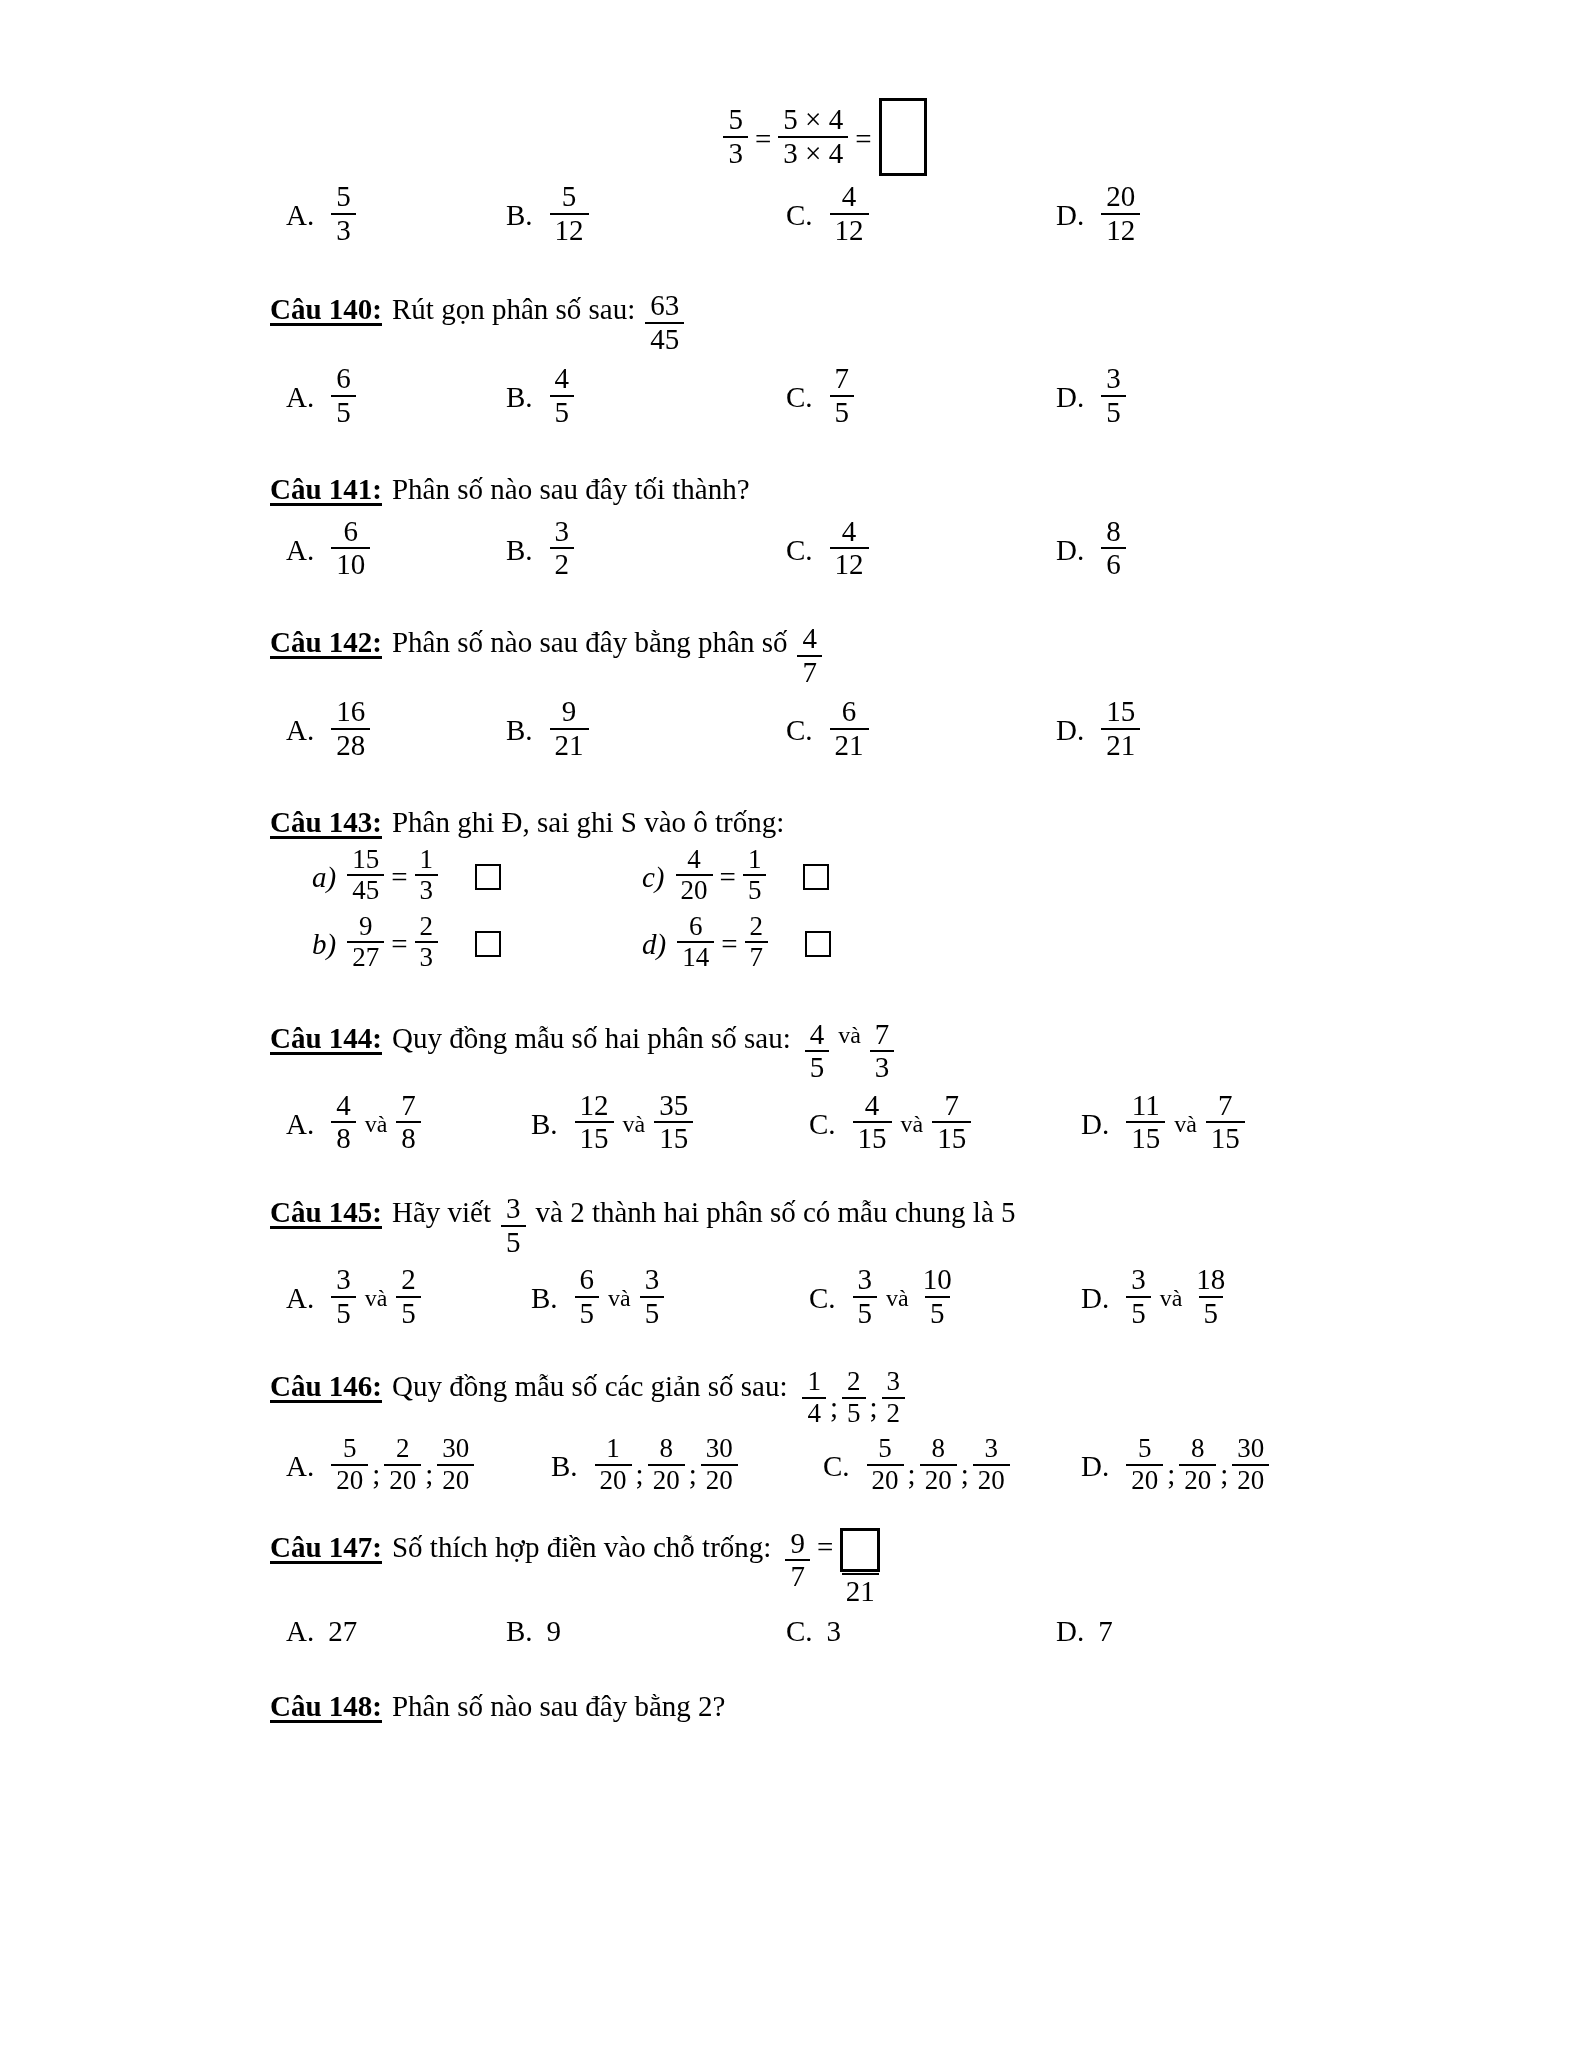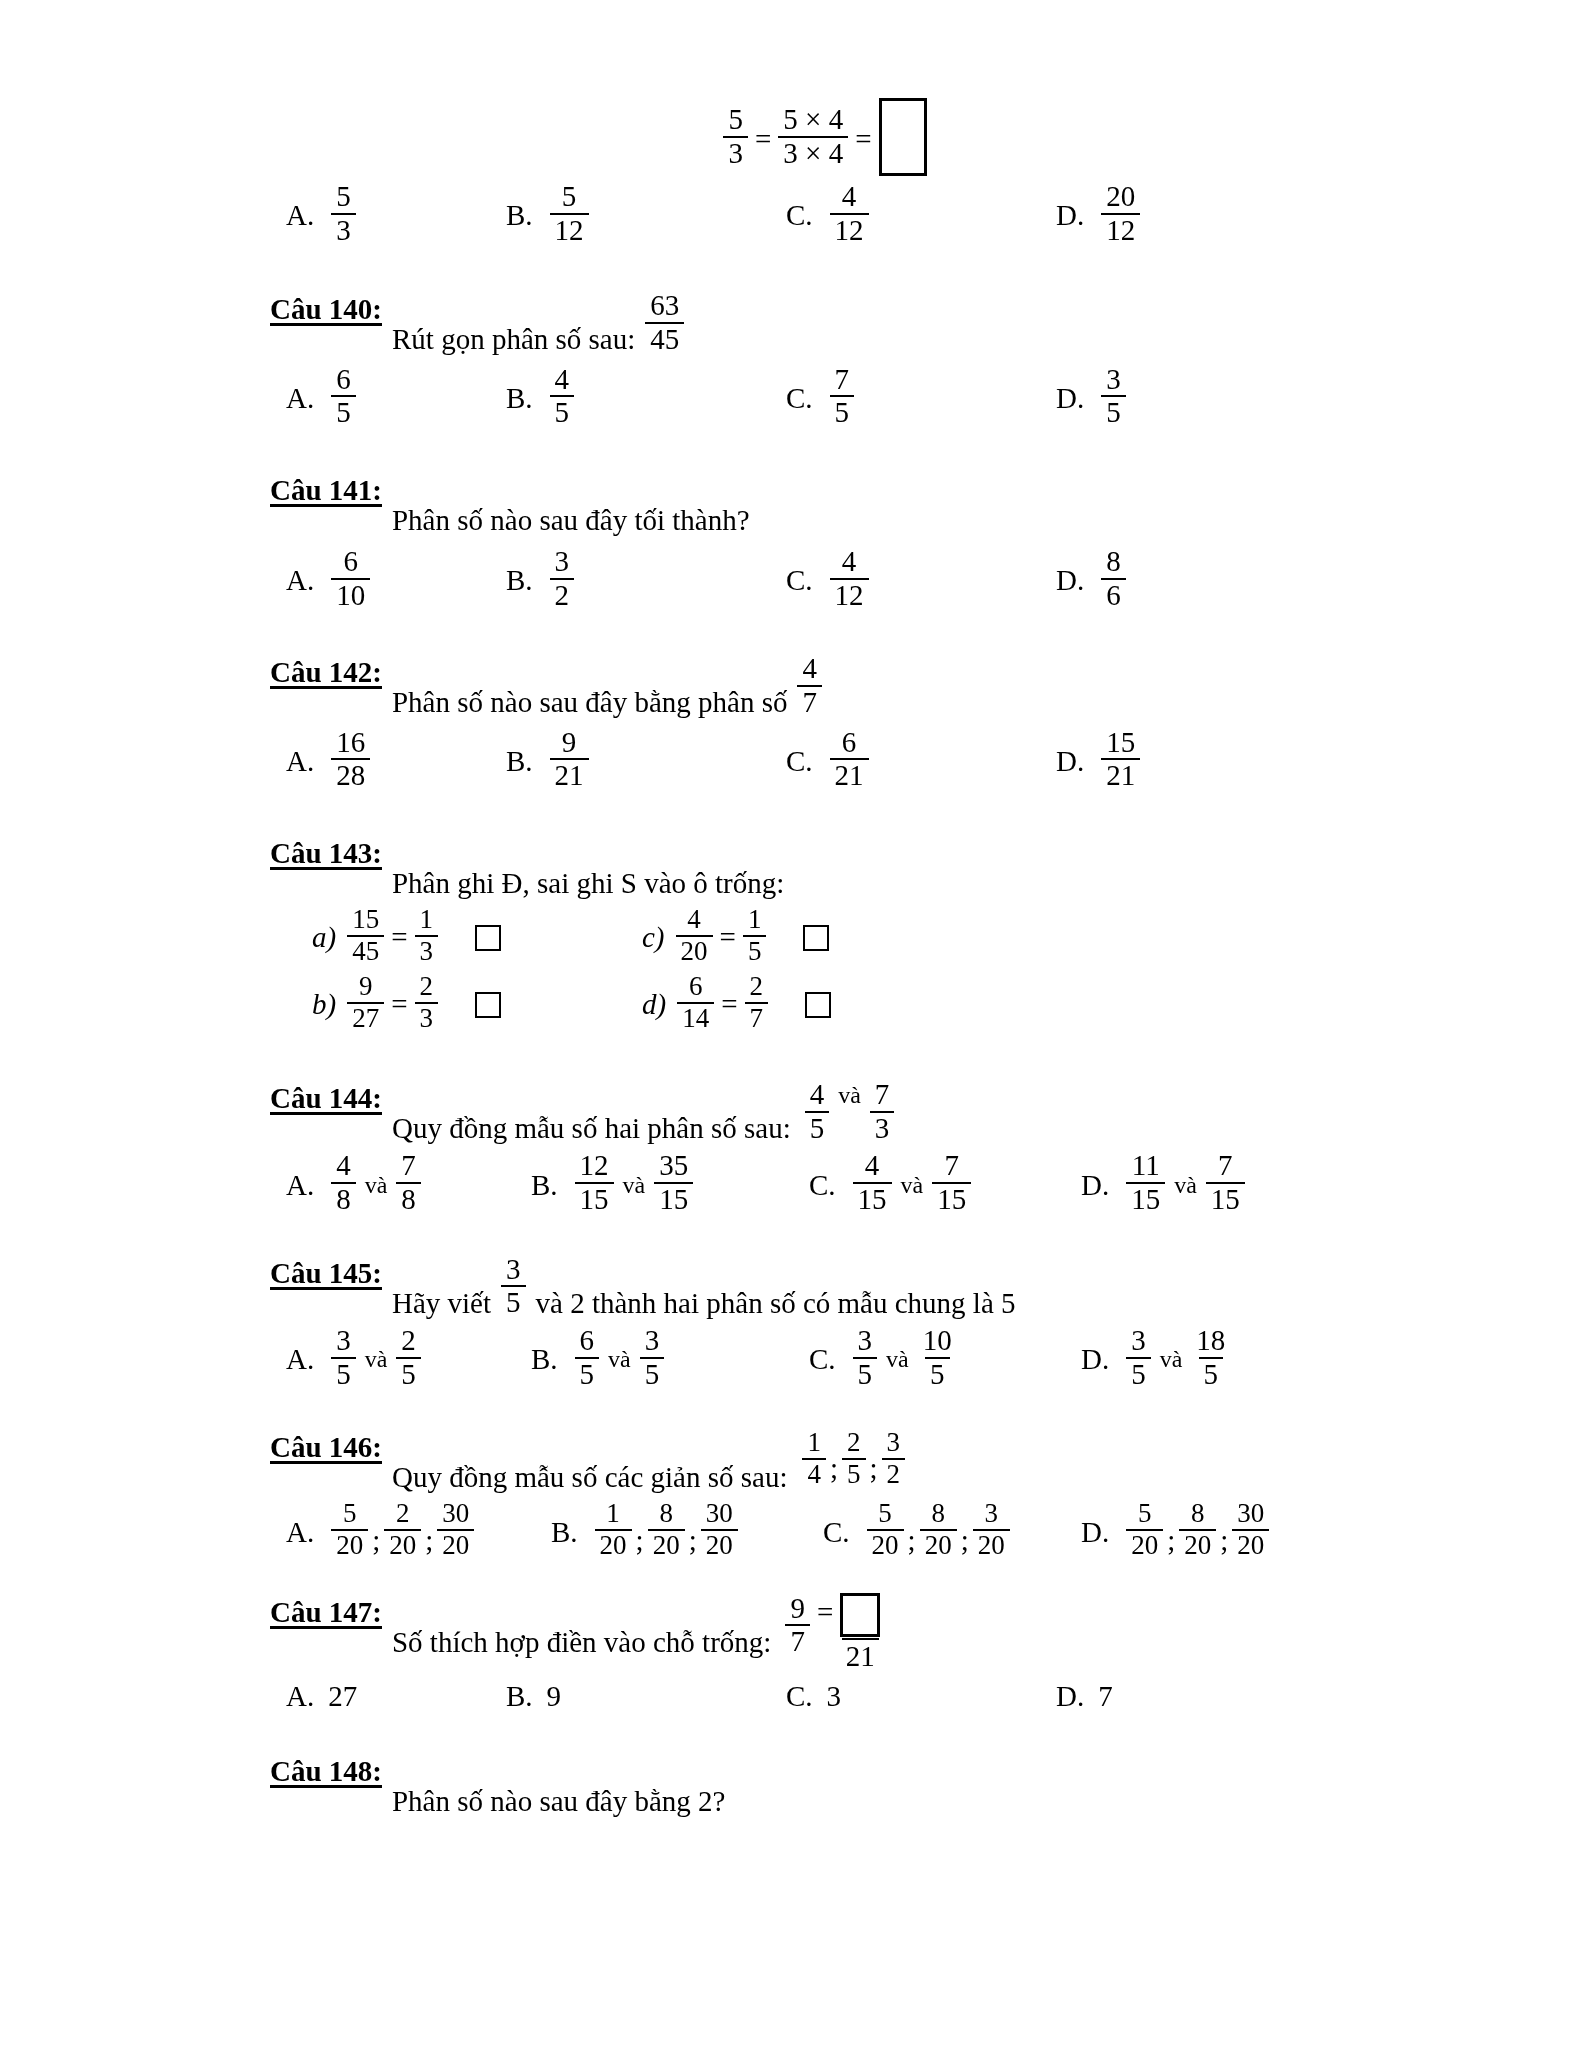--- a/index.html
+++ b/index.html
@@ -119,21 +119,21 @@
     white-space: nowrap;
   }
   .qlabel {
     font-weight: bold;
     text-decoration: underline;
     text-underline-offset: 4px;
     text-decoration-thickness: 3px;
     margin-right: 10px;
     flex: none;
   }
-  .qtext { flex: none; margin-top: 30px; }
+  .qtext { flex: none; }
 
   .opts {
     display: flex;
     align-items: center;
     font-size: 29px;
     white-space: nowrap;
   }
   .opt {
     display: flex;
     align-items: center;

